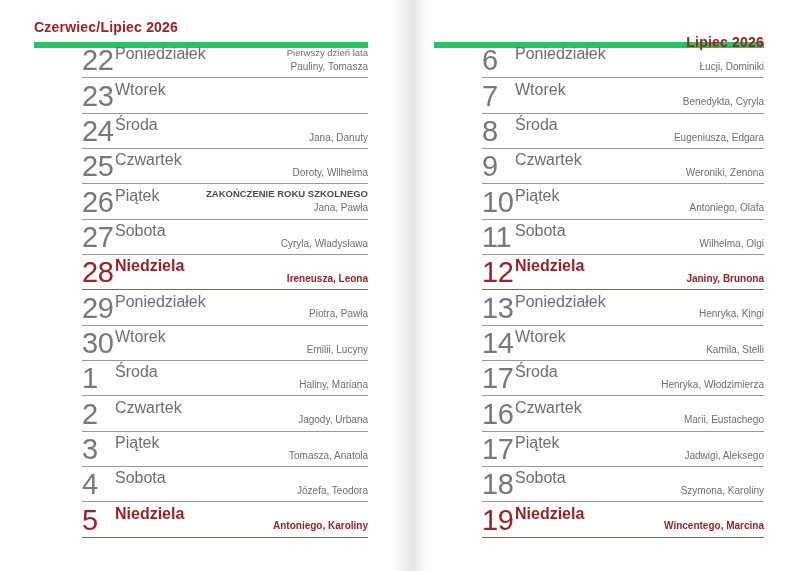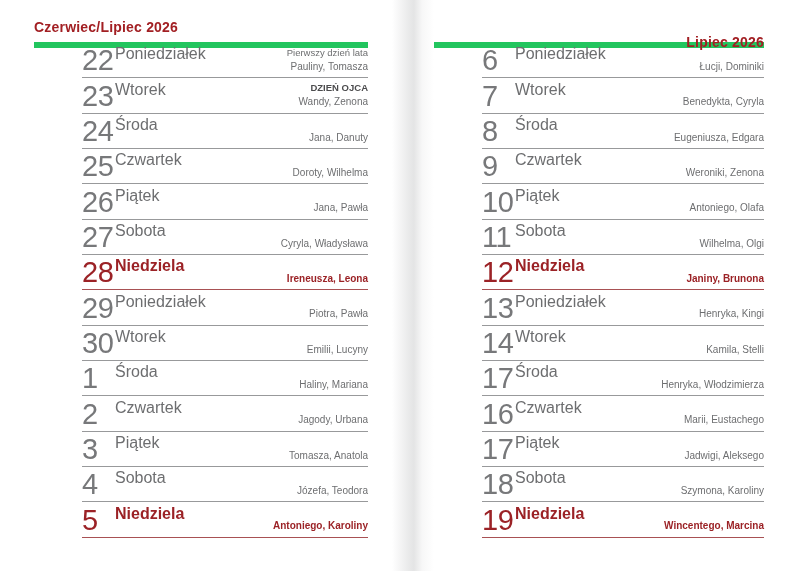--- a/index.html
+++ b/index.html
@@ -64,24 +64,20 @@
     <span class="weekday">Poniedziałek</span>
     <span class="rightcol">
       <span class="note italic">Pierwszy dzień lata</span>
       <span class="names">Pauliny, Tomasza</span>
     </span>
   </div>
 
   <div class="row">
     <span class="daynum">23</span>
     <span class="weekday">Wtorek</span>
-    <span class="rightcol">
-      <span class="note bold">DZIEŃ OJCA</span>
-      <span class="names">Wandy, Zenona</span>
-    </span>
   </div>
 
   <div class="row">
     <span class="daynum">24</span>
     <span class="weekday">Środa</span>
     <span class="rightcol">
 
       <span class="names">Jana, Danuty</span>
     </span>
   </div>
@@ -92,20 +88,21 @@
     <span class="rightcol">
 
       <span class="names">Doroty, Wilhelma</span>
     </span>
   </div>
 
   <div class="row">
     <span class="daynum">26</span>
     <span class="weekday">Piątek</span>
     <span class="rightcol">
+      <span class="note bold">ZAKOŃCZENIE ROKU SZKOLNEGO</span>
       <span class="names">Jana, Pawła</span>
     </span>
   </div>
 
   <div class="row">
     <span class="daynum">27</span>
     <span class="weekday">Sobota</span>
     <span class="rightcol">
 
       <span class="names">Cyryla, Władysława</span>

